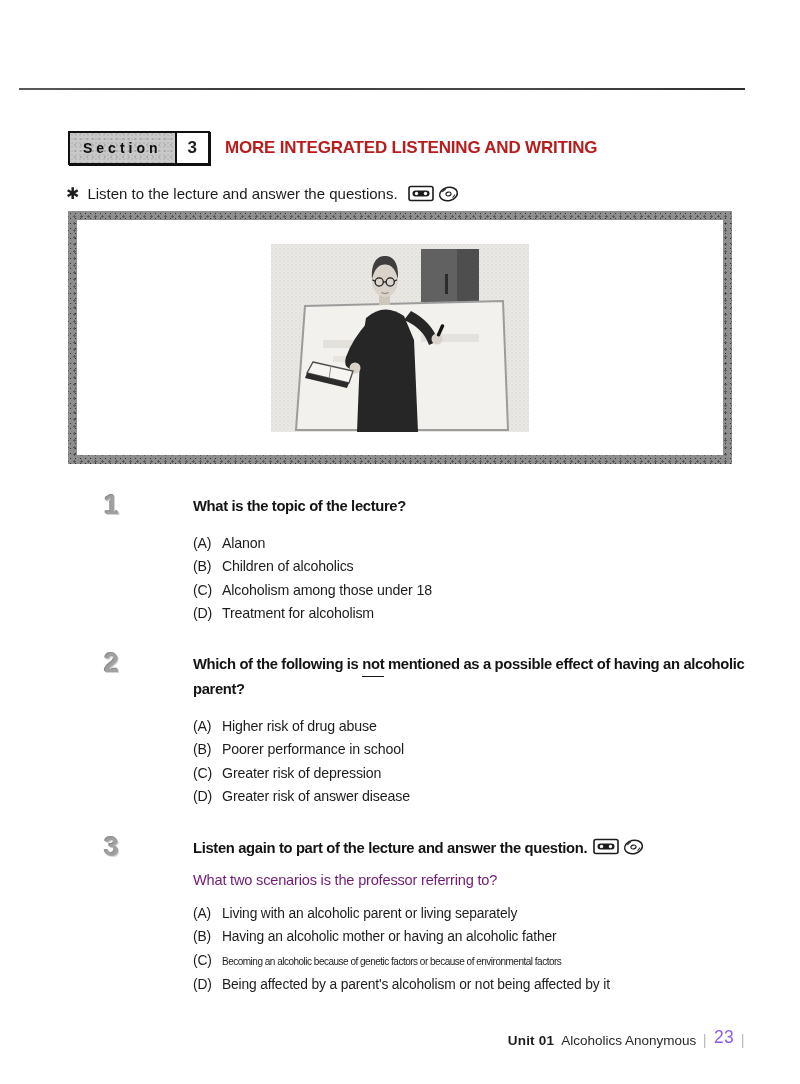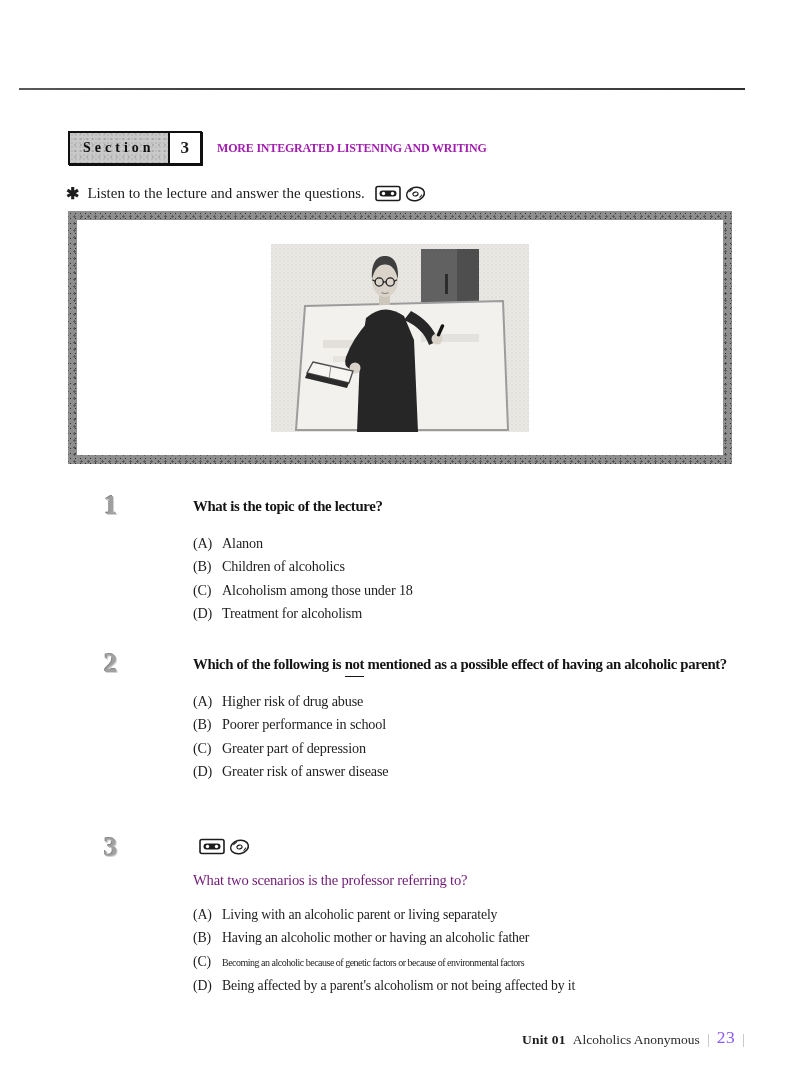--- a/index.html
+++ b/index.html
@@ -1,33 +1,33 @@
 <!DOCTYPE html>
 <html><head>
 <meta charset="utf-8">
 <style>
   * { margin:0; padding:0; box-sizing:border-box; }
   html,body { background:#ffffff; }
   body { font-family:"Liberation Sans","DejaVu Sans",sans-serif; color:#1d1d1d; }
-  .page { position:relative; width:800px; height:1084px; background:#fff; overflow:hidden;font-family:Liberation Serif, serif; }
+  .page { position:relative; width:800px; height:1084px; background:#fff; overflow:hidden; }
 
   .top-rule { position:absolute; left:19px; top:88px; width:726px; height:2px;
               background:linear-gradient(90deg,#5a5a5a,#3c3c3c 30%,#4a4a4a 70%,#2e2e2e); }
 
   
   .section-row { position:absolute; left:68px; top:131px; display:flex; align-items:center; gap:15px; }
   .section-box { display:flex; align-items:stretch; border:2px solid #101010; background:#fff; box-shadow:1px 1px 0 #101010; }
   .section-label { display:flex; align-items:center; padding:5px 13px; font-weight:bold; font-size:14px;
                    letter-spacing:4px; color:#0e0e0e;
                    background-color:#c9c9c9;
                    background-image:radial-gradient(#8f8f8f 22%, transparent 26%), radial-gradient(#b0b0b0 20%, transparent 25%);
                    background-size:4px 4px, 6px 6px; background-position:0 0, 2px 3px; }
   .section-num { display:flex; align-items:center; padding:5px 11px; font-weight:bold; font-size:17px;
                  background:#fff; border-left:2px solid #101010; }
-  .section-title { font-size:12px; font-weight:bold; letter-spacing:-0.2px; color:#a21caf; }
+  .section-title { font-size:17px; font-weight:bold; letter-spacing:-0.2px; color:#b91c1c; }
 
   
   .listen-row { position:absolute; left:66px; top:184px; display:flex; align-items:center; gap:7px; font-size:15px; }
   .asterisk { font-weight:bold; font-size:16px; margin-right:1px; }
   .media-icons { display:inline-flex; align-items:center; gap:4px; margin-left:3px; }
 
   
   .media-frame { position:absolute; left:68px; top:211px; width:664px; height:253px;
                  background-color:#8e8e8e;
                  background-image:radial-gradient(#2f2f2f 24%, transparent 28%),
@@ -173,34 +173,34 @@
         <li class="option">
           <span class="letter">(A)</span>
           <span class="otext">Higher risk of drug abuse</span>
         </li>
         <li class="option">
           <span class="letter">(B)</span>
           <span class="otext">Poorer performance in school</span>
         </li>
         <li class="option">
           <span class="letter">(C)</span>
-          <span class="otext">Greater part of depression</span>
+          <span class="otext">Greater risk of depression</span>
         </li>
         <li class="option">
           <span class="letter">(D)</span>
           <span class="otext">Greater risk of answer disease</span>
         </li>
       </ul>
     </div>
   </section>
 
   <section class="question q3" style="top:836px;">
     <div class="qnum">3</div>
     <div class="qbody">
-      <p class="qprompt"><span class="qprompt-icons">
+      <p class="qprompt"><span>Listen again to part of the lecture and answer the question.</span><span class="qprompt-icons">
             <svg width="26" height="17" viewBox="0 0 26 17">
               <rect x="1" y="1.5" width="24" height="14" rx="2" class="ln" stroke-width="1.6" fill="#ffffff"></rect>
               <rect x="4.5" y="5.5" width="17" height="6" rx="3" fill="#1c1c1c"></rect>
               <circle cx="8.5" cy="8.5" r="1.7" fill="#ffffff"></circle>
               <circle cx="17.5" cy="8.5" r="1.7" fill="#ffffff"></circle>
             </svg>
             <svg width="21" height="18" viewBox="0 0 21 18">
               <g transform="rotate(-14 10.5 9)">
                 <ellipse cx="10.5" cy="9" rx="9" ry="6.6" class="ln" stroke-width="1.5" fill="#f2f2f2"></ellipse>
                 <ellipse cx="10.5" cy="9" rx="2.6" ry="1.9" fill="#ffffff" stroke="#1c1c1c" stroke-width="1.1"></ellipse>

